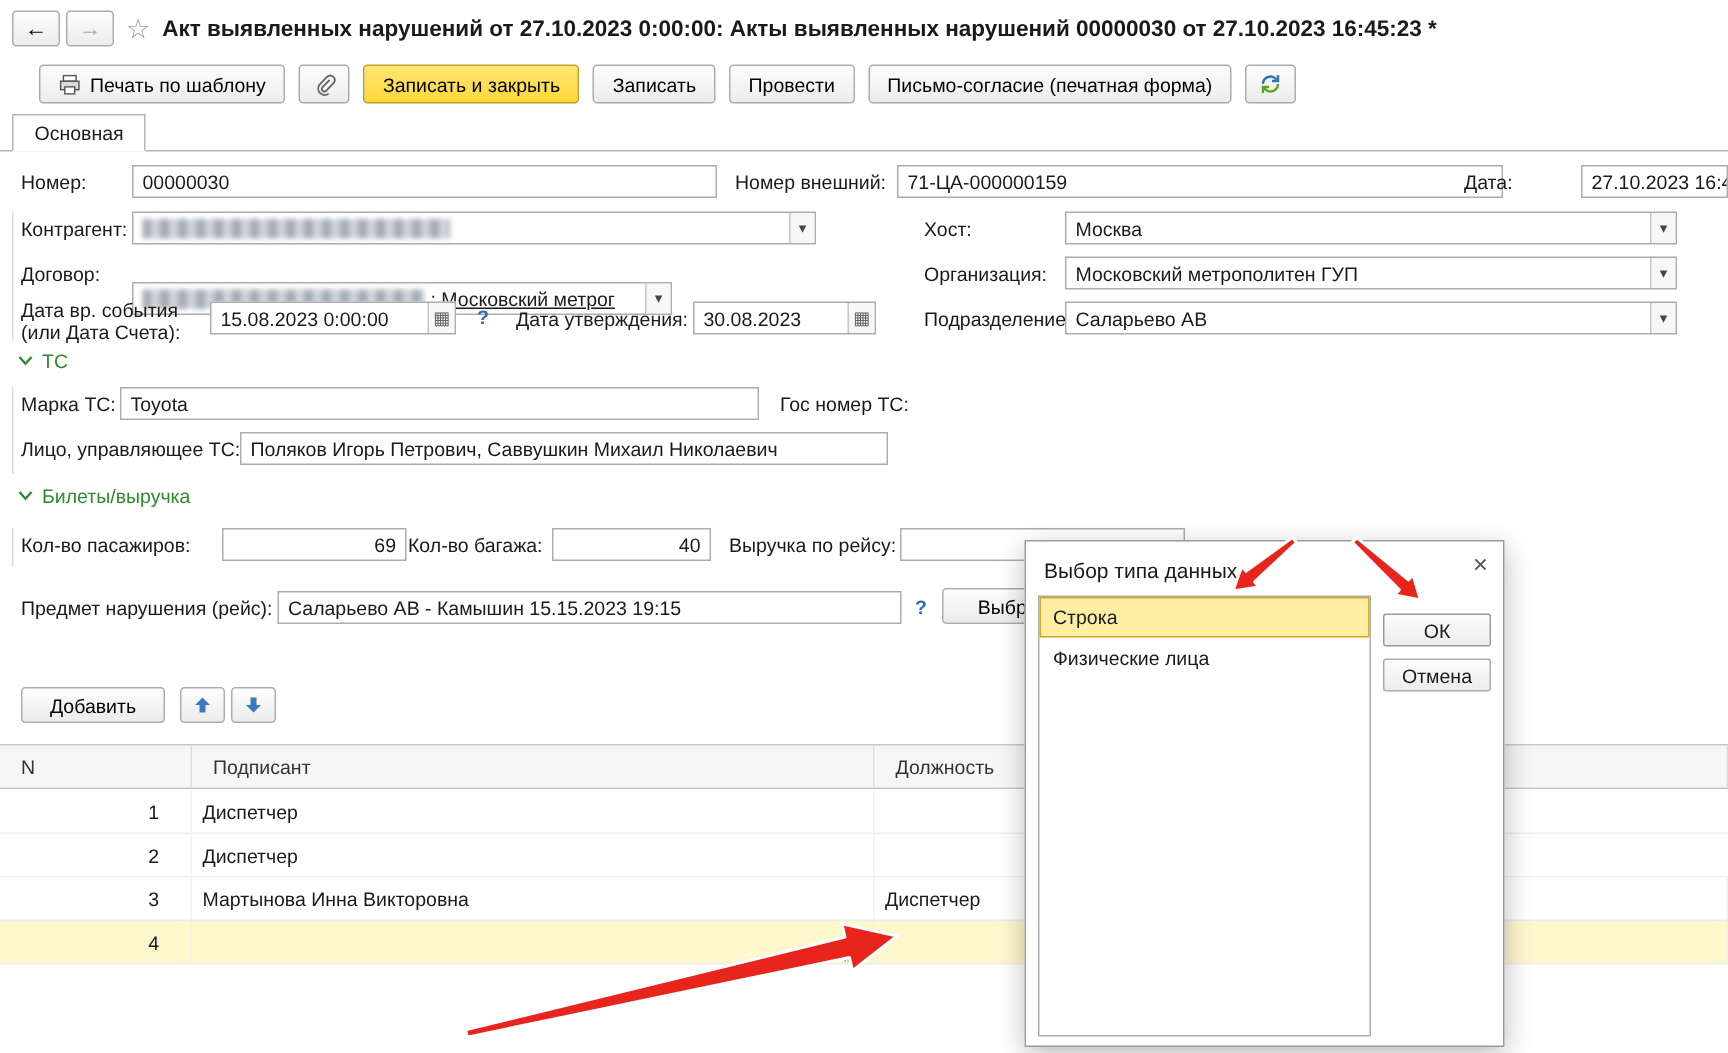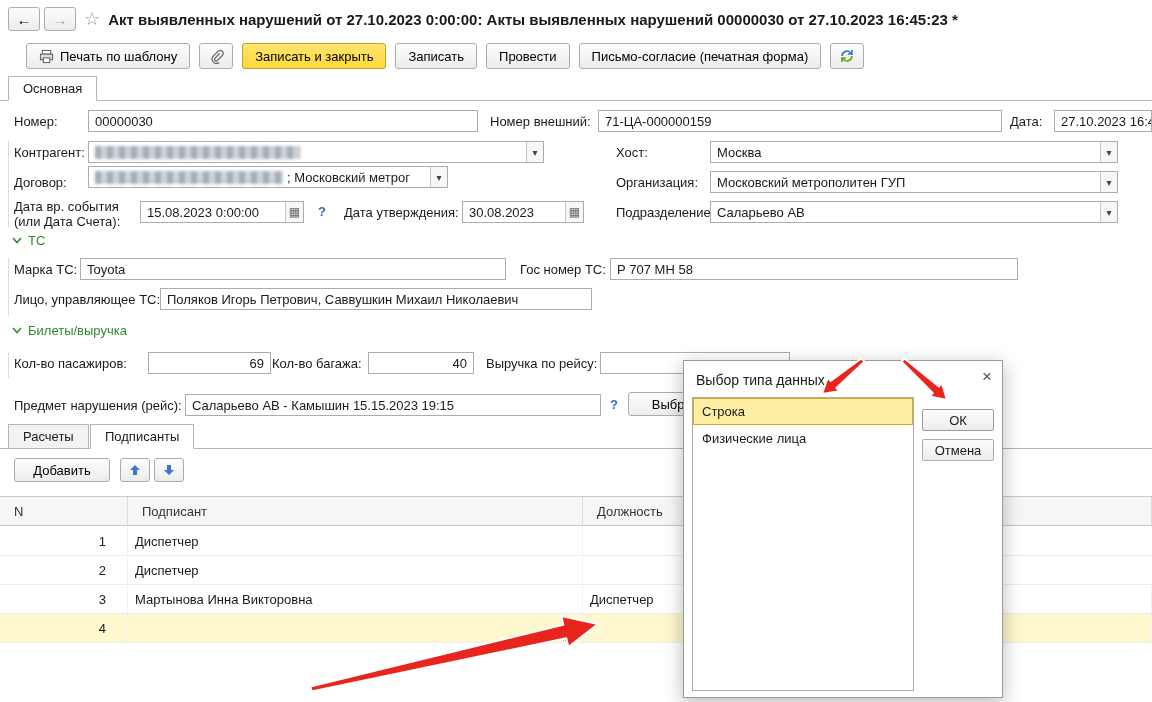--- a/index.html
+++ b/index.html
@@ -144,38 +144,38 @@
   <div class="groupline" style="left:8px;top:352px;height:26px;"></div>
 
   <span class="lbl" style="left:14px;top:114px;">Номер:</span>
   <div class="input" style="left:88px;top:110px;width:390px;">
       <span>00000030</span>
     </div>
   <span class="lbl" style="left:490px;top:114px;">Номер внешний:</span>
   <div class="input" style="left:598px;top:110px;width:404px;">
       <span>71-ЦА-000000159</span>
     </div>
-  <span class="lbl" style="left:976px;top:114px;margin-left:34px;">Дата:</span>
+  <span class="lbl" style="left:976px;top:114px;">Дата:</span>
   <div class="input" style="left:1054px;top:110px;width:98px;">
       <span>27.10.2023 16:45:23</span>
     </div>
 
   <span class="lbl" style="left:14px;top:145px;">Контрагент:</span>
   <div class="input combo" style="left:88px;top:141px;width:456px;">
     <span class="censored" style="width:205px;"></span>
     <span class="dd">▾</span>
   </div>
   <span class="lbl" style="left:616px;top:145px;">Хост:</span>
   <div class="input combo" style="left:710px;top:141px;width:408px;">
     <span>Москва</span>
     <span class="dd">▾</span>
   </div>
 
   <span class="lbl" style="left:14px;top:175px;">Договор:</span>
-  <div class="input combo" style="left:88px;top:166px;width:360px;">
+  <div class="input combo" style="left:88px;top:188px;width:360px;text-decoration:underline;">
     <span class="censored" style="width:188px;"></span>
     <span>; Московский метрог</span>
     <span class="dd">▾</span>
   </div>
   <span class="lbl" style="left:616px;top:175px;">Организация:</span>
   <div class="input combo" style="left:710px;top:171px;width:408px;">
     <span>Московский метрополитен ГУП</span>
     <span class="dd">▾</span>
   </div>
 
@@ -201,23 +201,20 @@
     <svg width="10" height="7">
         <polyline points="1,1 5,5.5 9,1" stroke="#2e8b2e" stroke-width="1.6" fill="none"></polyline>
       </svg>
     <span>ТС</span>
   </div>
   <span class="lbl" style="left:14px;top:262px;">Марка ТС:</span>
   <div class="input" style="left:80px;top:258px;width:426px;">
       <span>Toyota</span>
     </div>
   <span class="lbl" style="left:520px;top:262px;">Гос номер ТС:</span>
-  <div class="input" style="left:610px;top:258px;width:408px;">
-      <span>Р 707 МН 58</span>
-    </div>
   <span class="lbl" style="left:14px;top:292px;">Лицо, управляющее ТС:</span>
   <div class="input" style="left:160px;top:288px;width:432px;">
       <span>Поляков Игорь Петрович, Саввушкин Михаил Николаевич</span>
     </div>
 
   <div class="sect" style="left:12px;top:323px;">
     <svg width="10" height="7">
         <polyline points="1,1 5,5.5 9,1" stroke="#2e8b2e" stroke-width="1.6" fill="none"></polyline>
       </svg>
     <span>Билеты/выручка</span>
@@ -237,28 +234,20 @@
 
   <span class="lbl" style="left:14px;top:398px;">Предмет нарушения (рейс):</span>
   <div class="input" style="left:185px;top:394px;width:416px;">
       <span>Саларьево АВ - Камышин 15.15.2023 19:15</span>
     </div>
   <span class="help" style="left:610px;top:397px;">?</span>
   <button class="btn" style="position:absolute;left:628px;top:392px;width:100px;height:24px;">
       <span>Выбрать</span>
     </button>
 
-  <div class="tabstrip" style="top:424px;">
-    <div class="tab" style="left:8px;">
-        <span>Расчеты</span>
-      </div>
-    <div class="tab active" style="left:90px;">
-        <span>Подписанты</span>
-      </div>
-  </div>
 
   <button class="btn" style="position:absolute;left:14px;top:458px;width:96px;height:24px;">
       <span>Добавить</span>
     </button>
   <button class="btn iconbtn" style="position:absolute;left:120px;top:458px;width:30px;height:24px;">
     <svg width="12" height="12" viewBox="0 0 12 12">
         <path d="M6 1l5 5H8v5H4V6H1z" fill="#3b78c3"></path>
       </svg>
   </button>
   <button class="btn iconbtn" style="position:absolute;left:154px;top:458px;width:30px;height:24px;">

